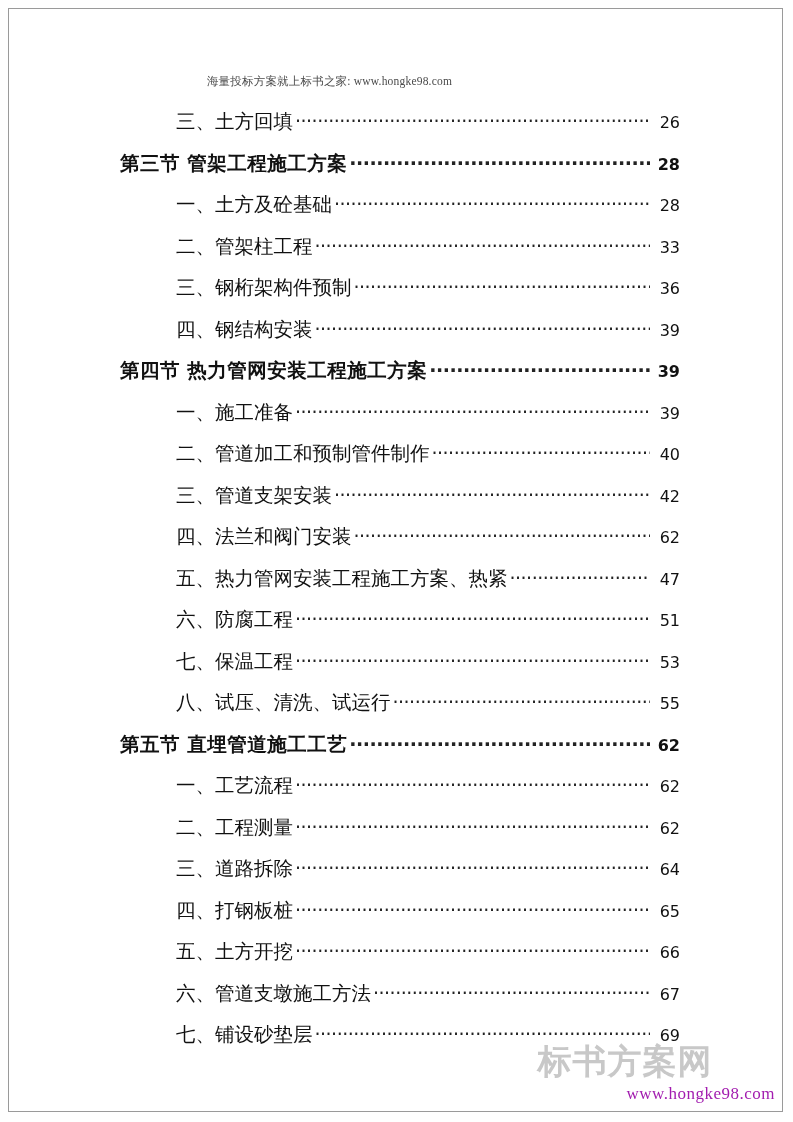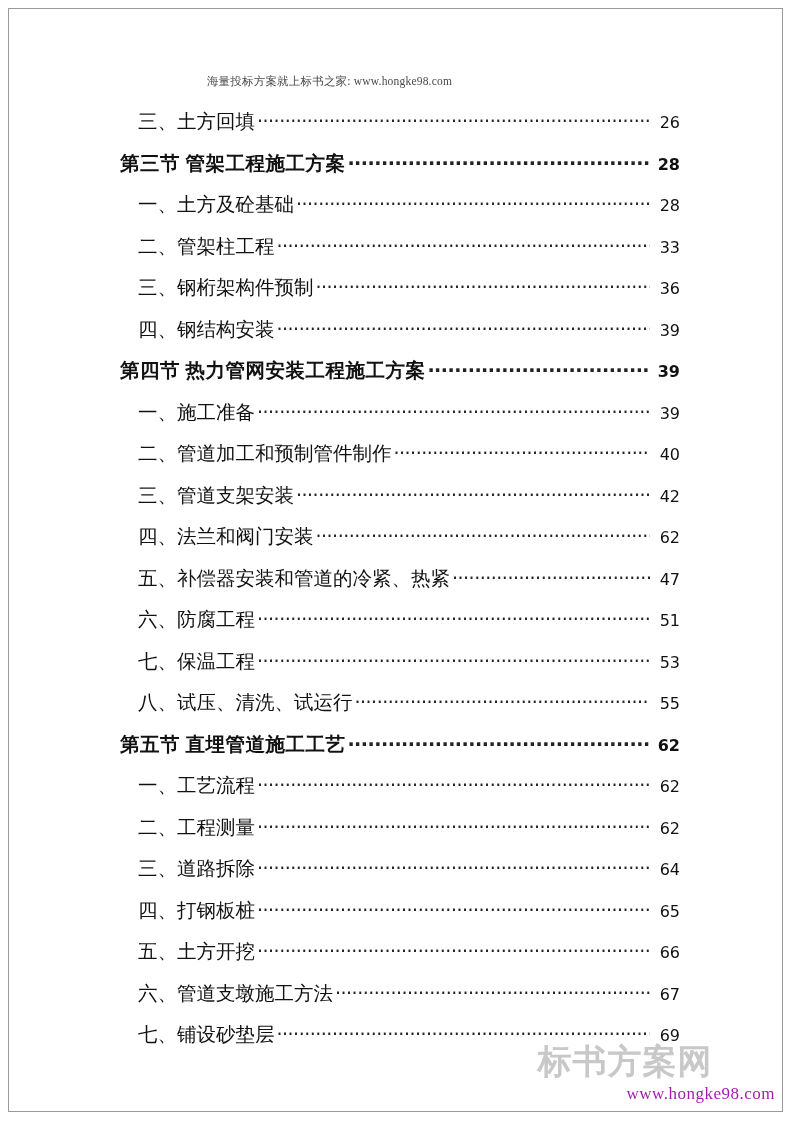--- a/index.html
+++ b/index.html
@@ -72,27 +72,26 @@
     min-width: 28px;
     text-align: right;
   }
   
   .lvl-section {
     font-weight: bold;
   }
   .lvl-section .title {
     font-weight: bold;
     letter-spacing: 0.5px;
-    font-family: Liberation Serif, serif;
   }
   .lvl-section .page {
     font-weight: bold;
   }
   .row-indent-0 { margin-left: 0px; }
-  .row-indent-1 { margin-left: 18px; }
+  .row-indent-1 { margin-left: 56px; }
 
   .logo-wrap {
     position: absolute;
     right: 18px;
     bottom: 18px;
     width: 300px;
     text-align: right;
   }
   .logo-main {
     font-family: "DejaVu Sans", "Liberation Sans", sans-serif;
@@ -168,21 +167,21 @@
       <span class="title">三、管道支架安装</span>
       <span class="dots">··························································································</span>
       <span class="page">42</span>
     </div>
     <div class="toc-row row-indent-1">
       <span class="title">四、法兰和阀门安装</span>
       <span class="dots">··························································································</span>
       <span class="page">62</span>
     </div>
     <div class="toc-row row-indent-1">
-      <span class="title">五、补偿器安装和管道的冷紧、热紧</span>
+      <span class="title">五、热力管网安装工程施工方案、热紧</span>
       <span class="dots">··························································································</span>
       <span class="page">47</span>
     </div>
     <div class="toc-row row-indent-1">
       <span class="title">六、防腐工程</span>
       <span class="dots">··························································································</span>
       <span class="page">51</span>
     </div>
     <div class="toc-row row-indent-1">
       <span class="title">七、保温工程</span>

